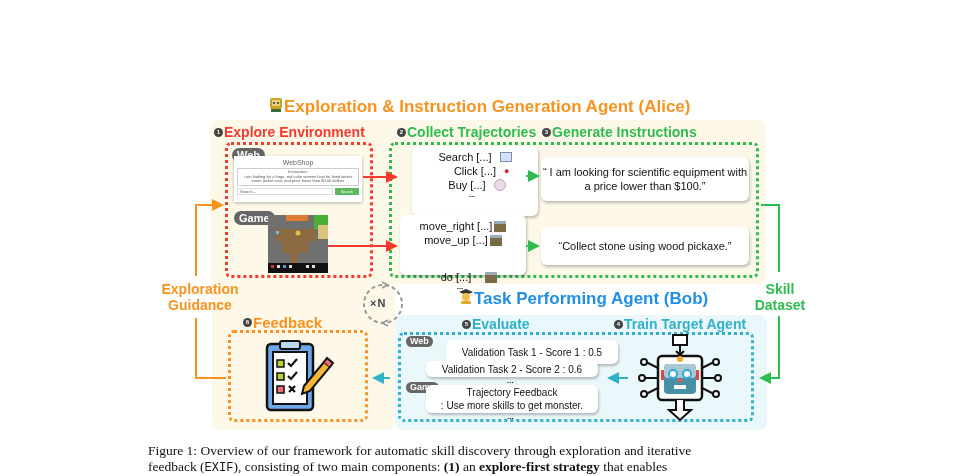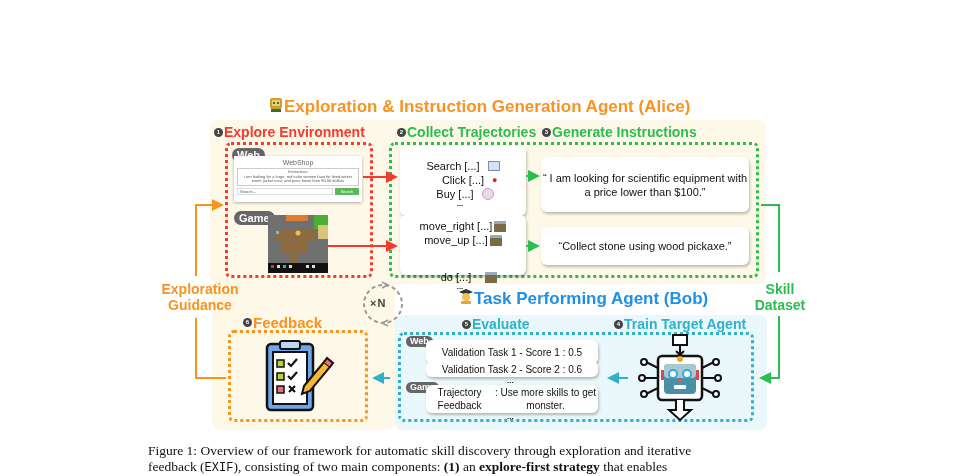--- a/index.html
+++ b/index.html
@@ -111,21 +111,21 @@
     <rect x="0" y="48" width="60" height="10" fill="#111"></rect>
     <rect x="3" y="50" width="3" height="3" fill="#d33"></rect>
     <rect x="9" y="50" width="3" height="3" fill="#ddd"></rect>
     <rect x="15" y="50" width="3" height="3" fill="#59c"></rect>
     <rect x="21" y="50" width="3" height="3" fill="#ddd"></rect>
     <rect x="38" y="50" width="3" height="3" fill="#ddd"></rect>
     <rect x="44" y="50" width="3" height="3" fill="#ddd"></rect>
   </svg>
 </div>
 
-<div class="abs card traj-card" style="left:400px; top:146px; width:126px; height:70px;justify-content:center;">
+<div class="abs card traj-card" style="left:412px; top:146px; width:126px; height:70px;">
   <div style="display:flex; align-items:center; gap:8px;">
     <span>Search [...]</span>
     <span style="display:inline-block; width:12px; height:10px; background:#cfe2f7; border:1px solid #88a;"></span>
   </div>
   <div style="display:flex; align-items:center; gap:8px; margin-left:20px;">
     <span>Click [...]</span>
     <span style="display:inline-block; width:12px; height:10px; color:#d22; font-size:9px; line-height:10px;">●</span>
   </div>
   <div style="display:flex; align-items:center; gap:8px; margin-left:4px;">
     <span>Buy [...]</span>
@@ -143,21 +143,21 @@
     <span>move_up [...]</span>
     <span style="display:inline-block; width:12px; height:11px; background:#7a6a45; border-top:3px solid #9ab;"></span>
   </div>
   <div style="display:flex; align-items:center; gap:14px; margin-left:12px;margin-top:23px;">
     <span>do [...]</span>
     <span style="display:inline-block; width:12px; height:11px; background:#7a6a45; border-top:3px solid #9ab;"></span>
   </div>
   <div class="dots" style="margin-left:-6px;">...</div>
 </div>
 
-<div class="abs card instr-card" style="left:541px; top:157px; width:208px; height:55px;">“ I am looking for scientific equipment with a price lower than $100.”</div>
+<div class="abs card instr-card" style="left:541px; top:157px; width:208px; height:44px;">“ I am looking for scientific equipment with a price lower than $100.”</div>
 <div class="abs card instr-card" style="left:541px; top:227px; width:208px; height:38px;">“Collect stone using wood pickaxe.”</div>
 
 <svg class="abs" style="left:0; top:0;" width="960" height="476">
   <defs>
     <marker id="mRed" markerWidth="6" markerHeight="6" refX="5" refY="3" orient="auto">
         <path d="M0,0 L6,3 L0,6 z" fill="#f33b2f"></path>
       </marker>
     <marker id="mGreen" markerWidth="6" markerHeight="6" refX="5" refY="3" orient="auto">
         <path d="M0,0 L6,3 L0,6 z" fill="#2dbd4f"></path>
       </marker>
@@ -236,25 +236,25 @@
     <path d="M24,36 L27,39 L33,32" fill="none" stroke="#111" stroke-width="2.2"></path>
     <rect x="13" y="46" width="7" height="7" fill="#f06b78" stroke="#111" stroke-width="1.5"></rect>
     <path d="M25,46 L31,52 M31,46 L25,52" fill="none" stroke="#111" stroke-width="2.2"></path>
     <path d="M40,46 L60,22 L66,27 L46,51 L38,54 z" fill="#f7b733" stroke="#111" stroke-width="2"></path>
     <path d="M60,22 L63,18 L69,23 L66,27" fill="#f06b78" stroke="#111" stroke-width="2"></path>
   </svg>
 </div>
 
 <div class="abs dotbox eval-box"></div>
 <div class="abs tag tag-sm" style="left:406px; top:336px;">Web</div>
-<div class="abs card eval-card" style="left:426px; top:340px; width:172px; height:24px;">Validation Task 1 - Score 1 : 0.5</div>
+<div class="abs card eval-card" style="left:446px; top:340px; width:172px; height:24px;">Validation Task 1 - Score 1 : 0.5</div>
 <div class="abs card eval-card" style="left:426px; top:361px; width:172px; height:16px;">Validation Task 2 - Score 2 : 0.6</div>
 <div class="abs dots" style="left:507px; top:378px;">...</div>
 <div class="abs tag tag-sm" style="left:406px; top:382px;">Game</div>
-<div class="abs card eval-card" style="left:426px; top:385px; width:172px; height:28px; flex-direction:row;text-align:center;">
+<div class="abs card eval-card" style="left:426px; top:385px; width:172px; height:28px; flex-direction:column;text-align:center;">
   <div>Trajectory Feedback</div>
   <div>: Use more skills to get monster.</div>
 </div>
 <div class="abs dots" style="left:507px; top:414px;">...</div>
 
 <div class="abs" style="left:636px; top:334px;">
   <svg width="90" height="88" viewBox="0 0 90 88">
     <rect x="37" y="1" width="14" height="10" fill="#fff" stroke="#111" stroke-width="2"></rect>
     <line x1="44" y1="11" x2="44" y2="20" stroke="#111" stroke-width="2"></line>
     <path d="M40,17 L44,21 L48,17" fill="none" stroke="#111" stroke-width="2"></path>

